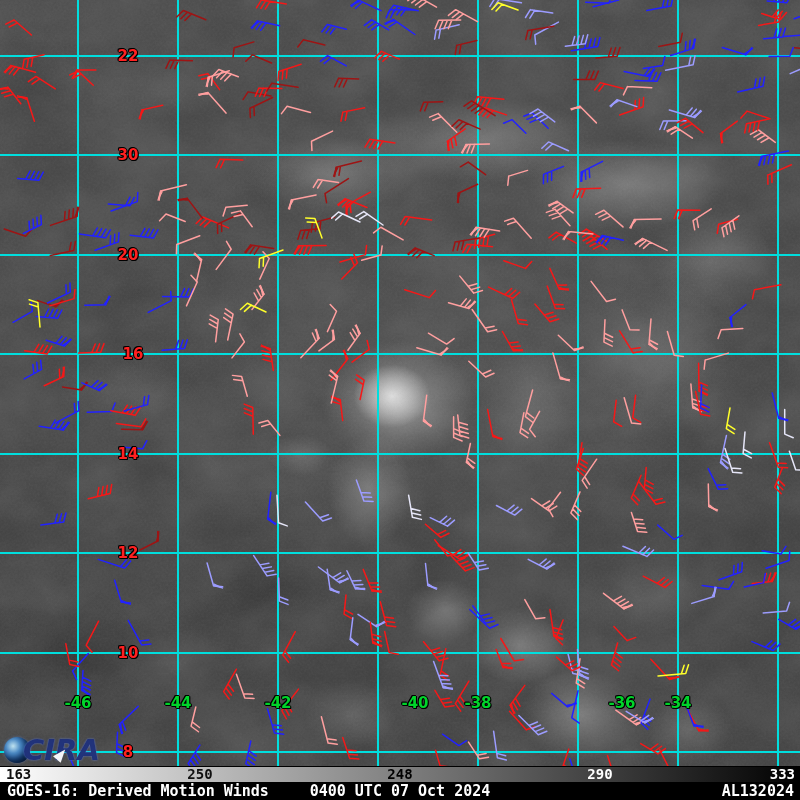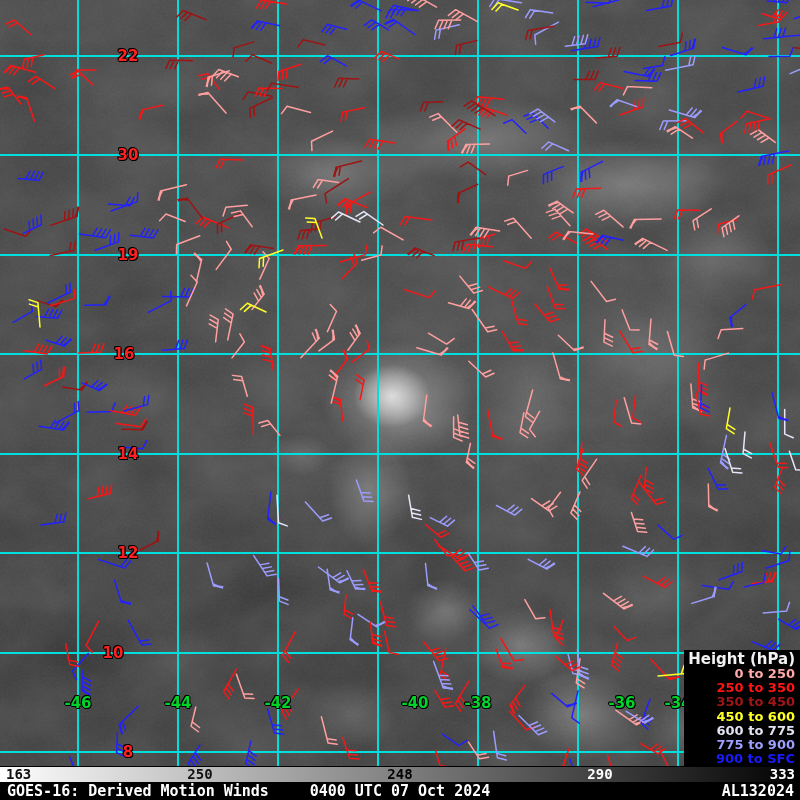--- a/index.html
+++ b/index.html
@@ -1332,48 +1332,41 @@
         <g transform="translate(383.0,225.0) rotate(215.0)">
           <path d="M0 0 L23.4 0 M23.4 0 L27.0 -8.5 M19.0 0 L22.6 -8.5" stroke="#e6e6f8" fill="none" stroke-width="1.5" stroke-linecap="round"></path>
         </g>
         <g transform="translate(745.0,432.0) rotate(95.0)">
           <path d="M0 0 L21.7 0 M21.7 0 L25.3 -8.5 M17.3 0 L20.9 -8.5" stroke="#e6e6f8" fill="none" stroke-width="1.5" stroke-linecap="round"></path>
         </g>
       </svg>
     <div id="labellayer">
         <div class="geo-label" style="left: 128px; top: 56px; color: rgb(255, 32, 32);">22</div>
         <div class="geo-label" style="left: 128px; top: 155px; color: rgb(255, 32, 32);">30</div>
-        <div class="geo-label" style="left: 128px; top: 255px; color: rgb(255, 32, 32);">19</div>
-        <div class="geo-label" style="left: 124px; top: 354px; color: rgb(255, 32, 32);">16</div>
+        <div class="geo-label" style="left: 128px; top: 255px; color: rgb(255, 32, 32);">20</div>
+        <div class="geo-label" style="left: 133px; top: 354px; color: rgb(255, 32, 32);">16</div>
         <div class="geo-label" style="left: 128px; top: 454px; color: rgb(255, 32, 32);">14</div>
         <div class="geo-label" style="left: 128px; top: 553px; color: rgb(255, 32, 32);">12</div>
-        <div class="geo-label" style="left: 113px; top: 653px; color: rgb(255, 32, 32);">10</div>
+        <div class="geo-label" style="left: 128px; top: 653px; color: rgb(255, 32, 32);">10</div>
         <div class="geo-label" style="left: 128px; top: 752px; color: rgb(255, 32, 32);">8</div>
         <div class="geo-label" style="left: 78px; top: 703px; color: rgb(0, 212, 42);">-46</div>
         <div class="geo-label" style="left: 178px; top: 703px; color: rgb(0, 212, 42);">-44</div>
         <div class="geo-label" style="left: 278px; top: 703px; color: rgb(0, 212, 42);">-42</div>
         <div class="geo-label" style="left: 378px; top: 703px; color: rgb(0, 212, 42); margin-left: 37px;">-40</div>
         <div class="geo-label" style="left: 478px; top: 703px; color: rgb(0, 212, 42);">-38</div>
         <div class="geo-label" style="left: 578px; top: 703px; color: rgb(0, 212, 42); margin-left: 44px;">-36</div>
         <div class="geo-label" style="left: 678px; top: 703px; color: rgb(0, 212, 42);">-34</div>
       </div>
 
-    <div class="legend">
-      <div class="title">Height (hPa)</div>
-      <div id="legend-entries">
-          <div class="entry" style="color: rgb(255, 169, 169);">0 to 250</div>
-          <div class="entry" style="color: rgb(255, 20, 20);">250 to 350</div>
-          <div class="entry" style="color: rgb(160, 22, 22);">350 to 450</div>
-          <div class="entry" style="color: rgb(255, 255, 38);">450 to 600</div>
-          <div class="entry" style="color: rgb(226, 226, 242);">600 to 775</div>
-          <div class="entry" style="color: rgb(158, 158, 255);">775 to 900</div>
-          <div class="entry" style="color: rgb(26, 26, 255);">900 to SFC</div>
-        </div>
+
+    <div class="cira">
+      <span class="globe"></span>
+      <span class="cira-text">CIRA</span>
+      <span class="cira-arrow"></span>
     </div>
-
   </div>
 
   <div class="colorbar" id="colorbar">
       <div class="cb-tick" style="color: rgb(16, 16, 16); left: 6px;">163</div>
       <div class="cb-tick" style="color: rgb(16, 16, 16); left: 200px; transform: translateX(-50%);">250</div>
       <div class="cb-tick" style="color: rgb(0, 0, 0); left: 400px; transform: translateX(-50%);">248</div>
       <div class="cb-tick" style="color: rgb(255, 255, 255); left: 600px; transform: translateX(-50%);">290</div>
       <div class="cb-tick" style="color: rgb(255, 255, 255); right: 5px;">333</div>
     </div>
 

